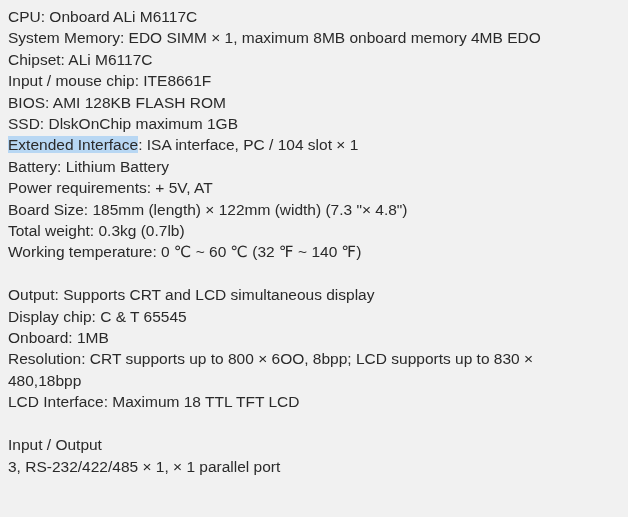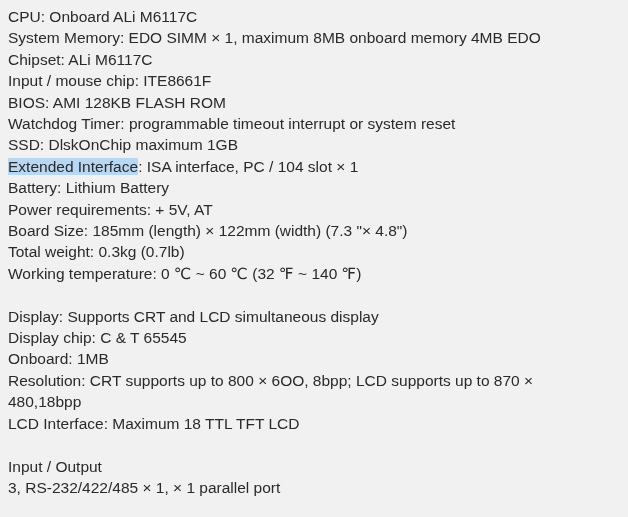--- a/index.html
+++ b/index.html
@@ -35,31 +35,30 @@
 </style>
 </head>
 <body>
 
 <div class="doc">
     <p class="line"><span class="normal">CPU: Onboard ALi M6117C</span></p>
     <p class="line"><span class="normal">System Memory: EDO SIMM × 1, maximum 8MB onboard memory 4MB EDO</span></p>
     <p class="line"><span class="normal">Chipset: ALi M6117C</span></p>
     <p class="line"><span class="normal">Input / mouse chip: ITE8661F</span></p>
     <p class="line"><span class="normal">BIOS: AMI 128KB FLASH ROM</span></p>
-    <p class="line"><span class="normal">Watchdog Timer: programmable timeout interrupt or system reset</span></p>
     <p class="line"><span class="normal">SSD: DlskOnChip maximum 1GB</span></p>
     <p class="line"><span class="highlight">Extended Interface</span><span class="normal">: ISA interface, PC / 104 slot × 1</span></p>
     <p class="line"><span class="normal">Battery: Lithium Battery</span></p>
     <p class="line"><span class="normal">Power requirements: + 5V, AT</span></p>
     <p class="line"><span class="normal">Board Size: 185mm (length) × 122mm (width) (7.3 "× 4.8")</span></p>
     <p class="line"><span class="normal">Total weight: </span><span class="underline">0.3kg</span><span class="normal"> </span><span class="underline">(0.7lb)</span></p>
     <p class="line"><span class="normal">Working temperature: 0 ℃ ~ 60 ℃ (32 ℉ ~ 140 ℉)</span></p>
     <p class="line"></p>
-    <p class="line"><span class="normal">Display: Supports CRT and LCD simultaneous display</span></p>
+    <p class="line"><span class="normal">Output: Supports CRT and LCD simultaneous display</span></p>
     <p class="line"><span class="normal">Display chip: C &amp; T 65545</span></p>
     <p class="line"><span class="normal">Onboard: 1MB</span></p>
-    <p class="line"><span class="normal">Resolution: CRT supports up to 800 × 6OO, 8bpp; LCD supports up to 870 ×</span></p>
+    <p class="line"><span class="normal">Resolution: CRT supports up to 800 × 6OO, 8bpp; LCD supports up to 830 ×</span></p>
     <p class="line"><span class="normal">480,18bpp</span></p>
     <p class="line"><span class="normal">LCD Interface: Maximum 18 TTL TFT LCD</span></p>
     <p class="line"></p>
     <p class="line"><span class="normal">Input / Output</span></p>
     <p class="line"><span class="normal">3, RS-232/422/485 × 1, × 1 parallel port</span></p>
   </div>
 
 </body></html>

